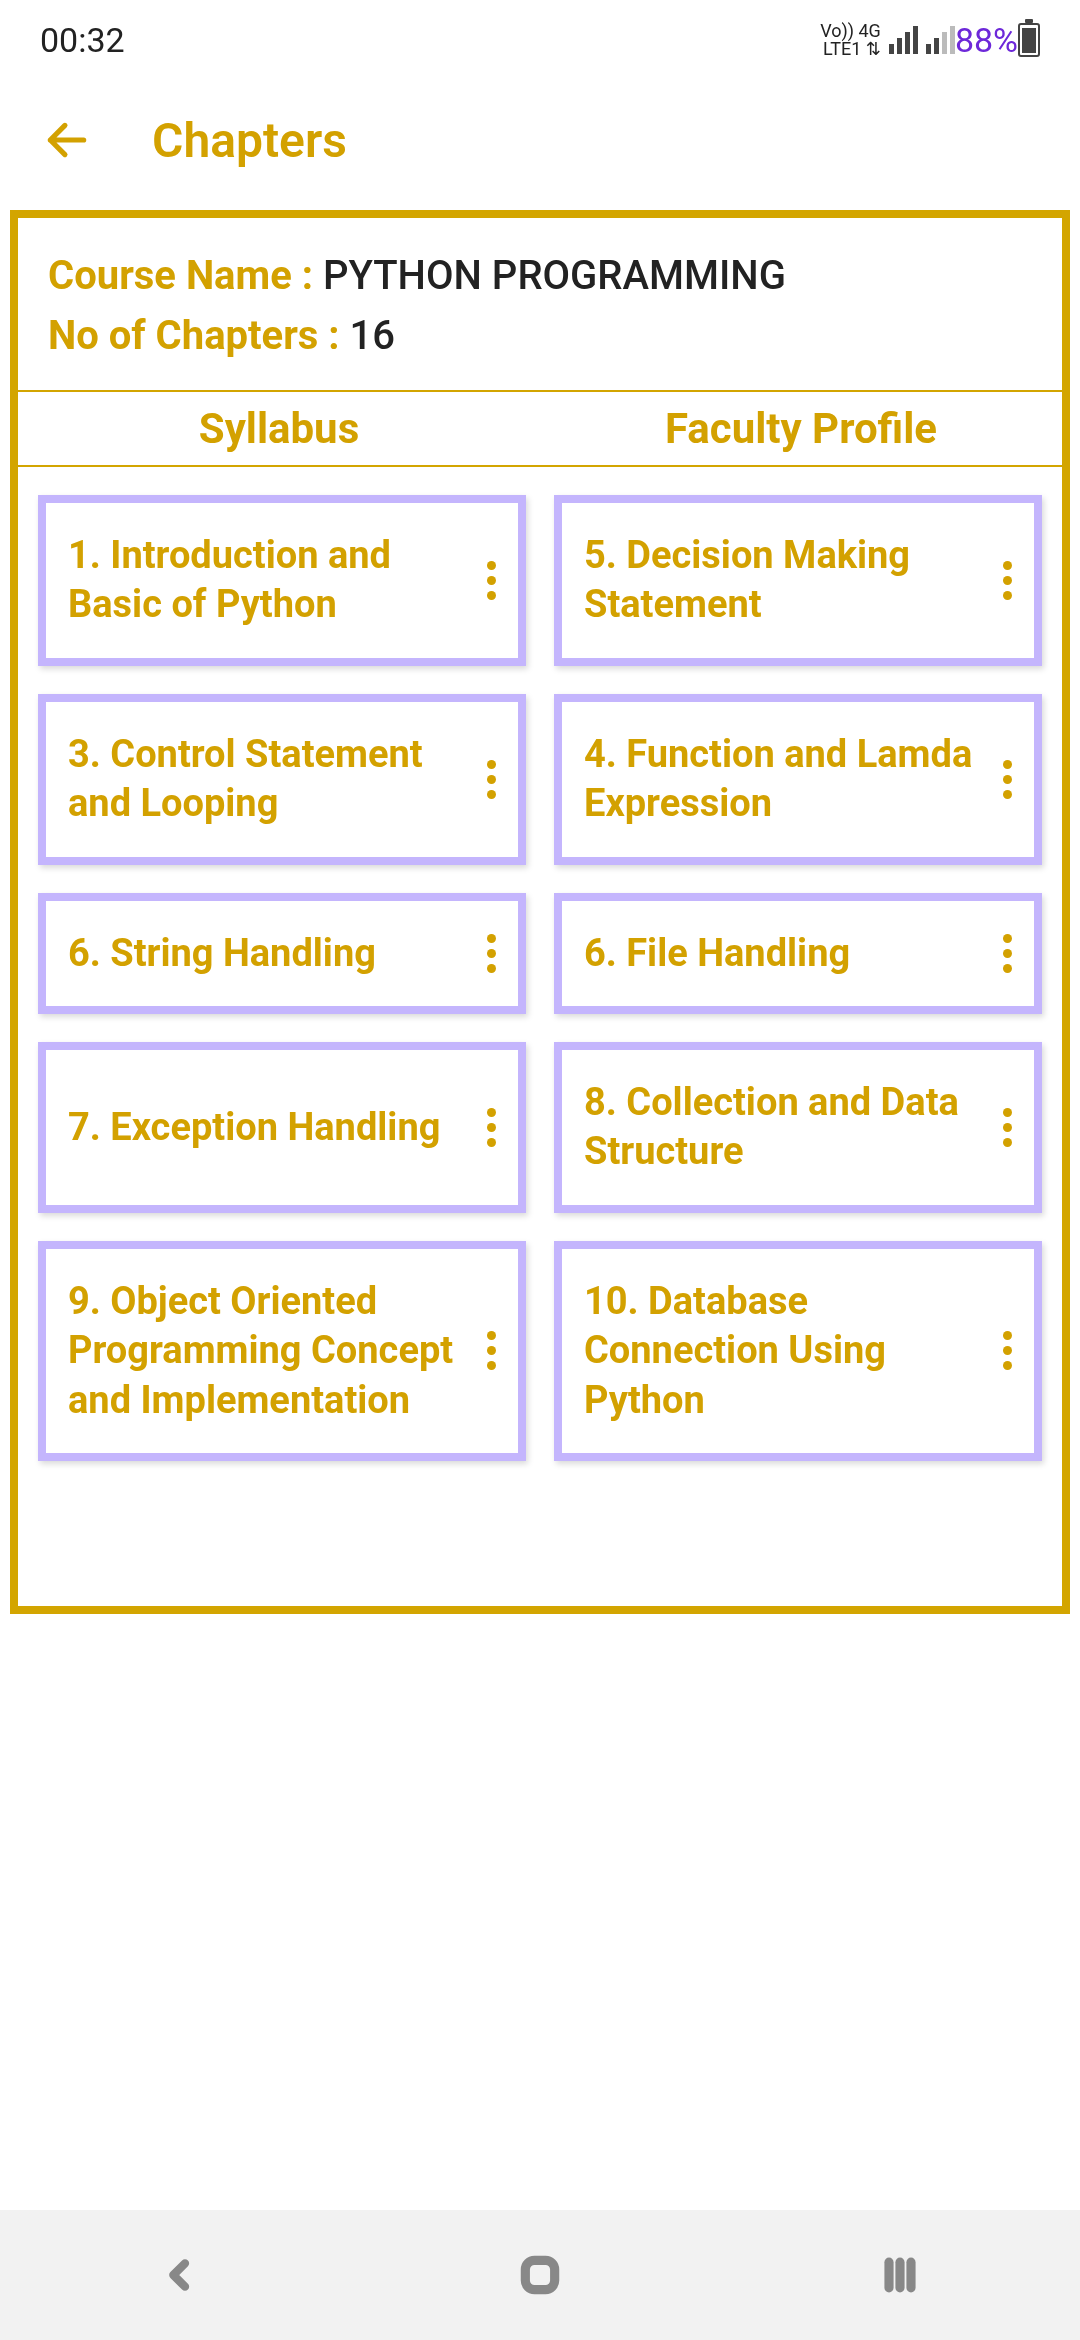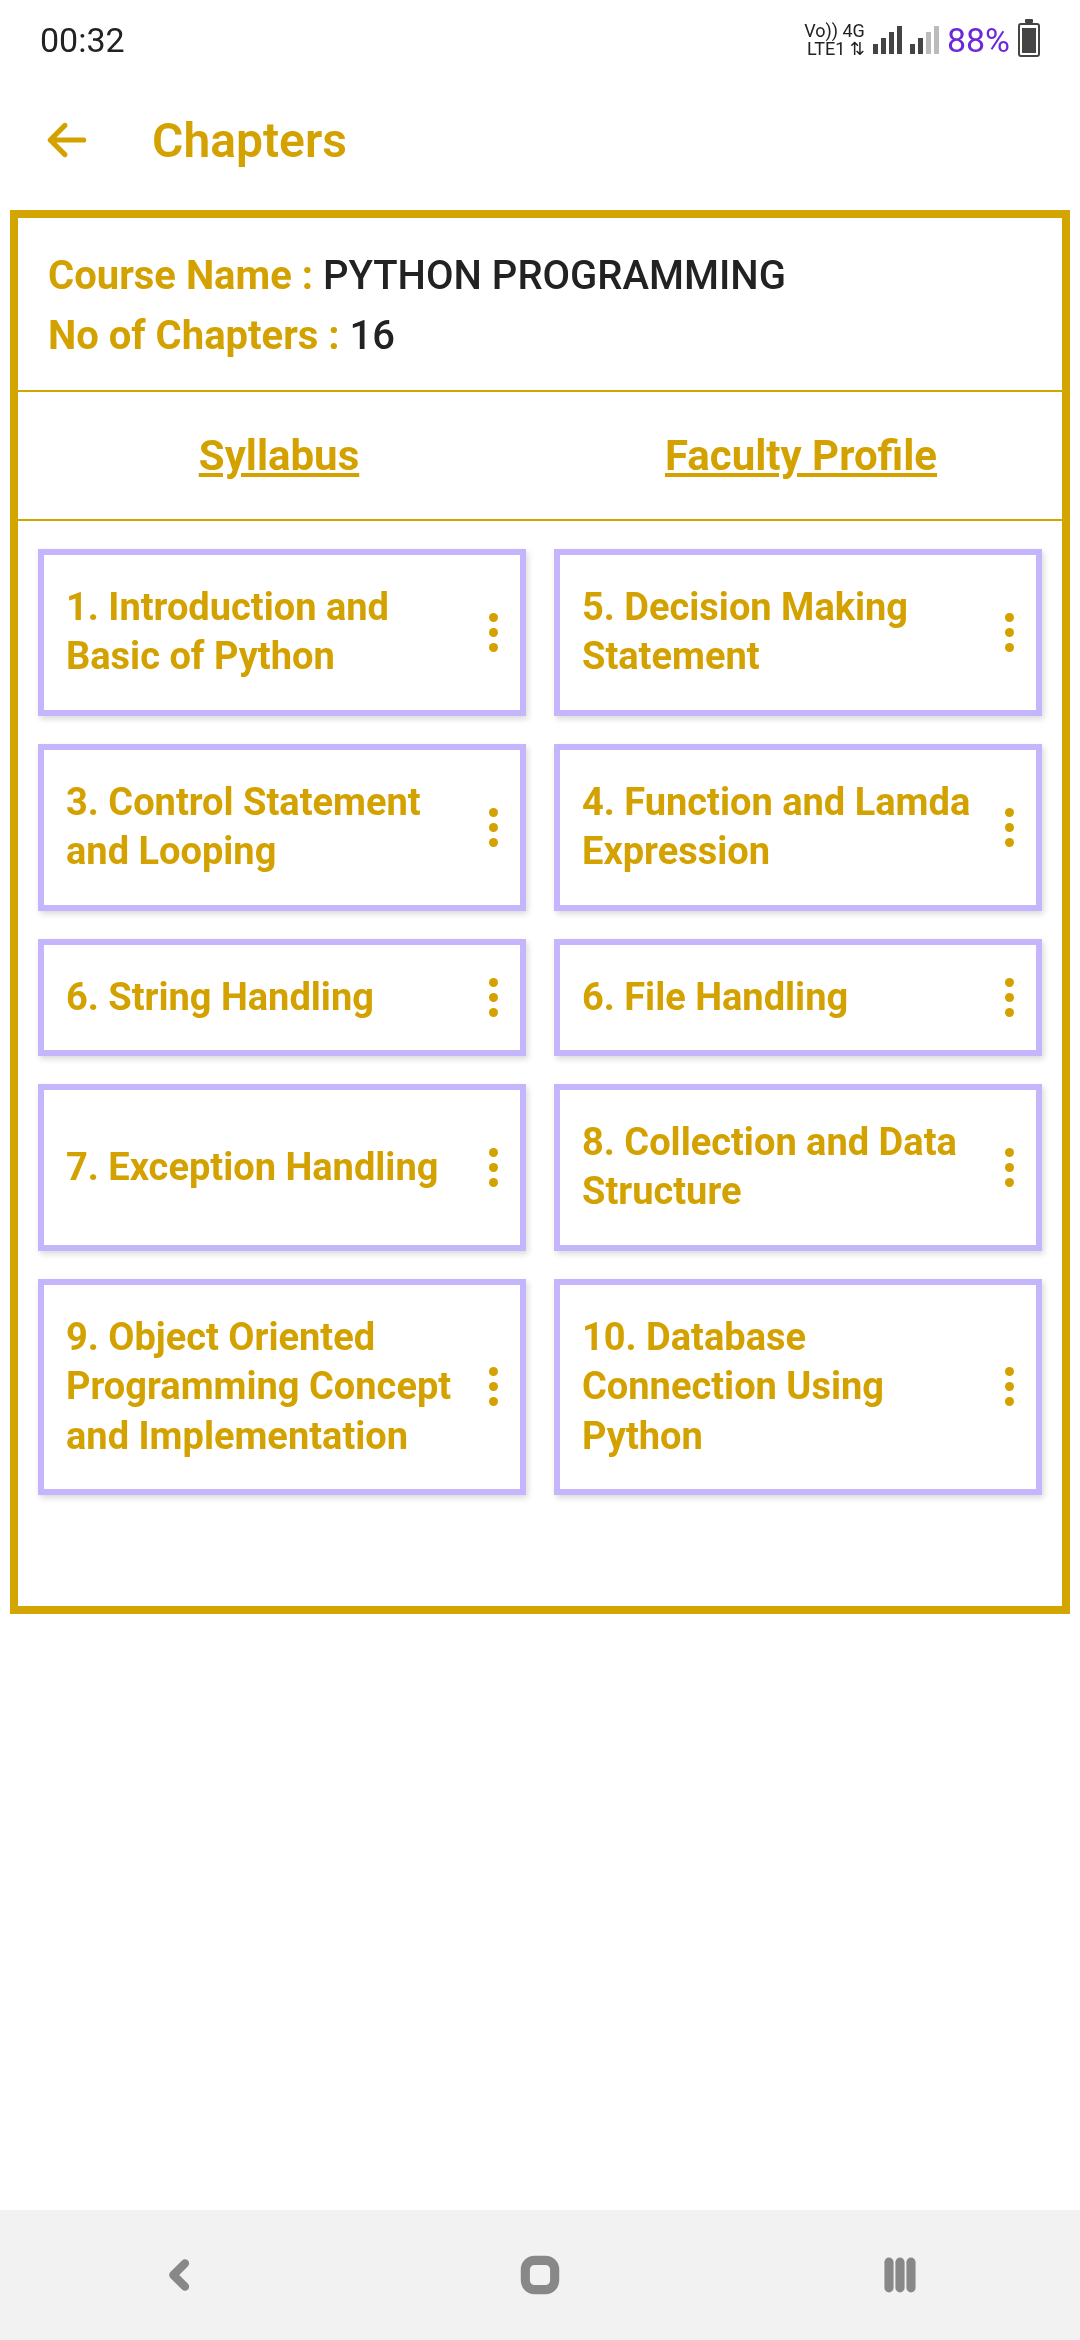--- a/index.html
+++ b/index.html
@@ -28,21 +28,21 @@
       color: #222;
     }
     
     .status-left {
       font-weight: 400;
     }
     
     .status-right {
       display: flex;
       align-items: center;
-      gap: 8px;
+      gap: 0;
     }
     
     .status-icons {
       display: flex;
       align-items: center;
       gap: 8px;
     }
     
     .lte-block {
       font-size: 18px;
@@ -163,37 +163,36 @@
     
     
     .tabs-row {
       display: flex;
       border-bottom: 2px solid #d3a500;
     }
     
     .tab-btn {
       flex: 1;
       text-align: center;
-      padding: 39px 0;
+      padding: 12px 0;
       font-size: 42px;
       font-weight: 700;
       color: #d3a100;
-      text-decoration: underline;
     }
     
     
     .chapters-grid {
       display: grid;
       grid-template-columns: 1fr 1fr;
       gap: 28px;
       padding: 28px 20px;
     }
     
     .chapter-card {
-      border: 6px solid #c4b5fd;
+      border: 8px solid #c4b5fd;
       background: #fff;
       box-shadow: 2px 3px 6px rgba(0,0,0,0.15);
       display: flex;
       align-items: center;
       justify-content: space-between;
       padding: 28px 16px 28px 22px;
       min-height: 110px;
     }
     
     .chapter-title {

